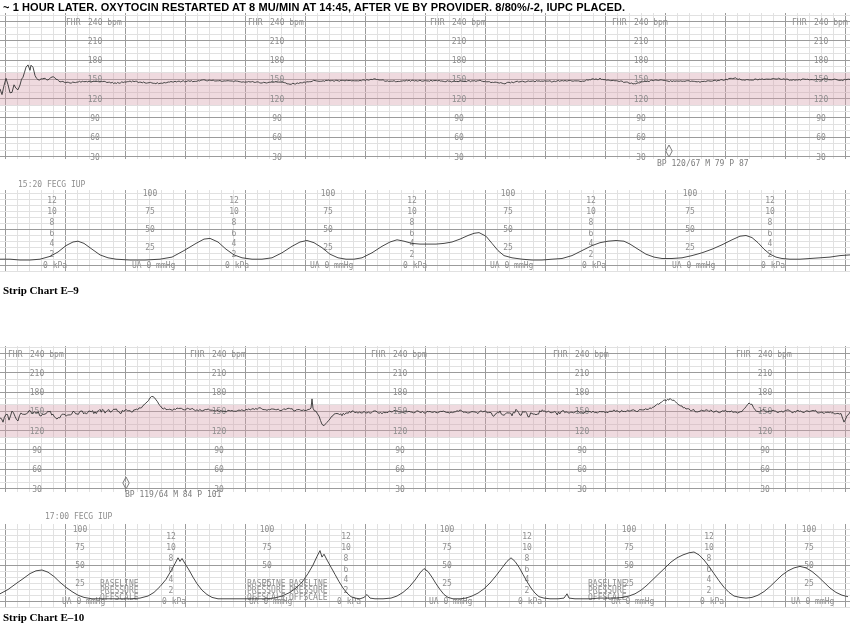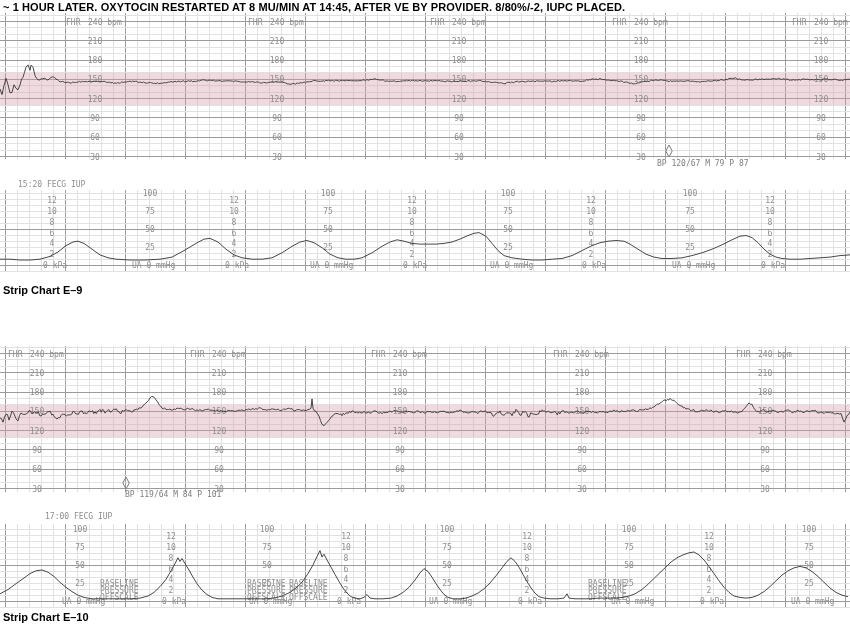--- a/index.html
+++ b/index.html
@@ -1,19 +1,19 @@
 <!DOCTYPE html>
 <html><head>
 <meta charset="utf-8">
 <style>
   html,body{margin:0;padding:0;background:#fff;}
   #page{position:relative;width:850px;height:629px;background:#ffffff;overflow:hidden;
         font-family:"Liberation Sans",sans-serif;}
   .hdr{position:absolute;left:3px;font-size:11px;font-weight:700;color:#000;white-space:nowrap;letter-spacing:0.1px;}
-  .striplabel{position:absolute;left:3px;font-size:11px;font-weight:700;color:#000;white-space:nowrap;}
+  .striplabel{position:absolute;left:3px;font-size:11px;font-weight:700;color:#000;white-space:nowrap;font-family:Liberation Serif, serif;}
   #charts{position:absolute;left:0;top:0;}
 </style>
 </head>
 <body>
 
 <div id="page">
   <div class="hdr" style="top:1px;">~ 1 HOUR LATER. OXYTOCIN RESTARTED AT 8 MU/MIN AT 14:45, AFTER VE BY PROVIDER. 8/80%/-2, IUPC PLACED.</div>
   <svg id="charts" width="850" height="629">
       <g>
         <g shape-rendering="crispEdges">

